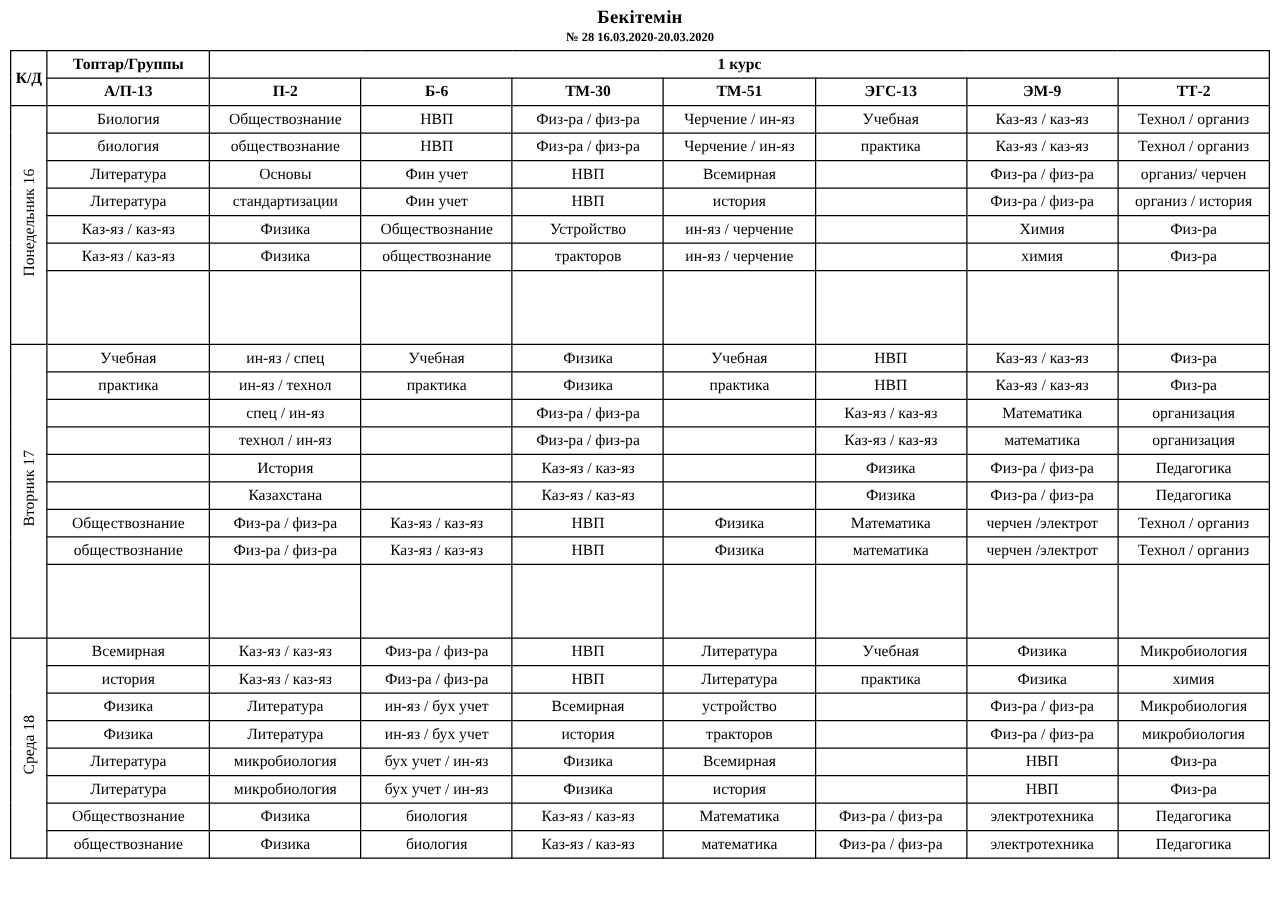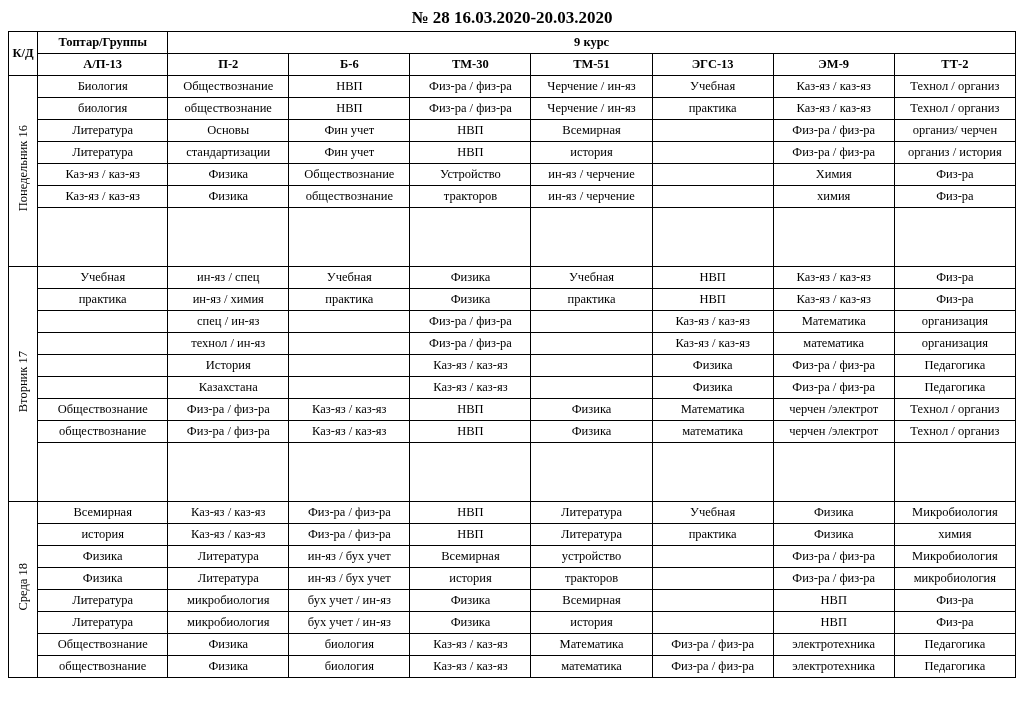--- a/index.html
+++ b/index.html
@@ -38,21 +38,21 @@
   }
   .hdr-line2 .sig-line {
     display: inline-block;
     border-bottom: 1.5px solid #000;
     width: 105px;
     vertical-align: bottom;
     height: 13px;
   }
   .hdr-dates {
     font-weight: bold;
-    font-size: 17px;
+    font-size: 10px;
     margin-top: 2px;
   }
   table.sched {
     border-collapse: collapse;
     width: 1008px;
     margin-top: 3px;
     table-layout: fixed;
   }
   table.sched td, table.sched th {
     border: 1px solid #000;
@@ -105,40 +105,41 @@
     font-size: 11px;
     color: #555;
   }
 </style>
 </head>
 <body>
 
 <div class="page">
 
   <div class="header">
+    <div class="hdr-approve">Бекітемін</div>
     <div class="hdr-dates">№ 28  16.03.2020-20.03.2020</div>
   </div>
 
   <table class="sched">
     <colgroup>
       <col class="col-kd">
       <col class="col-group">
       <col class="col-std">
         <col class="col-std">
         <col class="col-std">
         <col class="col-std">
         <col class="col-std">
         <col class="col-std">
         <col class="col-std">
     </colgroup>
     <thead>
       <tr>
         <th rowspan="2" class="kd-head">К/Д</th>
         <th class="groups-head">Топтар/Группы</th>
-        <th class="course-head" colspan="7">9 курс</th>
+        <th class="course-head" colspan="7">1 курс</th>
       </tr>
       <tr>
         <th class="grp">А/П-13</th>
         <th class="grp">П-2</th>
         <th class="grp">Б-6</th>
         <th class="grp">ТМ-30</th>
         <th class="grp">ТМ-51</th>
         <th class="grp">ЭГС-13</th>
         <th class="grp">ЭМ-9</th>
         <th class="grp">ТТ-2</th>
@@ -222,21 +223,21 @@
           <td>ин-яз / спец</td>
           <td>Учебная</td>
           <td>Физика</td>
           <td>Учебная</td>
           <td>НВП</td>
           <td>Каз-яз / каз-яз</td>
           <td>Физ-ра</td>
         </tr>
         <tr>
           <td>практика</td>
-          <td>ин-яз / химия</td>
+          <td>ин-яз / технол</td>
           <td>практика</td>
           <td>Физика</td>
           <td>практика</td>
           <td>НВП</td>
           <td>Каз-яз / каз-яз</td>
           <td>Физ-ра</td>
         </tr>
         <tr>
           <td class="empty"></td>
           <td>спец / ин-яз</td>

